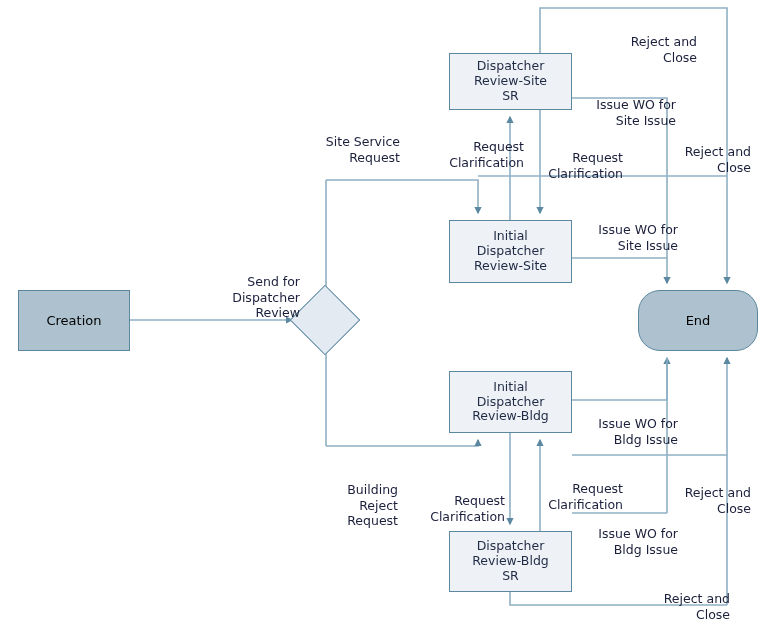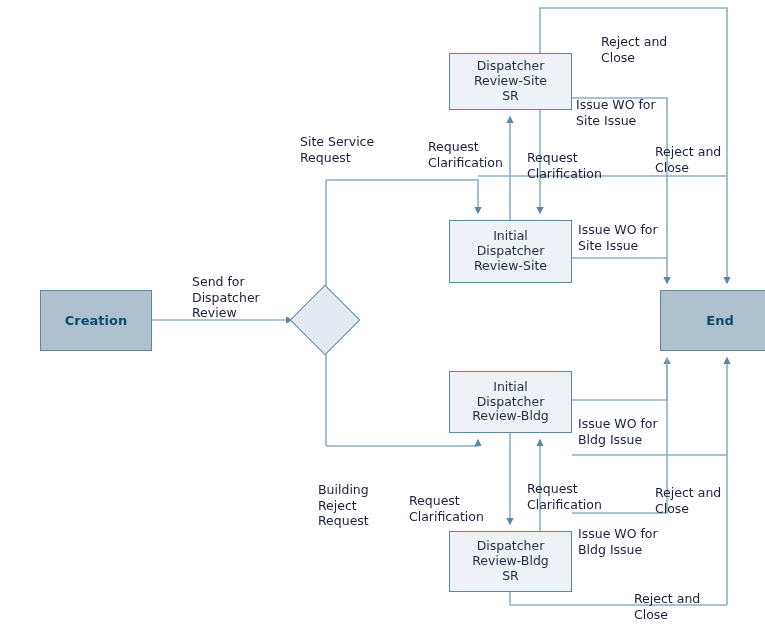--- a/index.html
+++ b/index.html
@@ -5,27 +5,27 @@
   html,body{margin:0;padding:0;background:#ffffff;}
   body{width:765px;height:630px;overflow:hidden;
        font-family:"DejaVu Sans","Liberation Sans",sans-serif;}
   #canvas{position:relative;width:765px;height:630px;}
   svg#wires{position:absolute;left:0;top:0;width:765px;height:630px;}
 
   .node{position:absolute;box-sizing:border-box;display:flex;
         align-items:center;justify-content:center;text-align:center;
         border:1px solid #5b87a0;line-height:1.18;}
   .node.light{background:#eef2f7;color:#1f2a44;font-size:12.5px;}
-  .node.solid{background:#adc2ce;color:#0c4a6e;font-size:13px;font-weight:bold;margin-left:22px;}
+  .node.solid{background:#adc2ce;color:#000000;font-size:13px;font-weight:normal;}
 
   .diamond{position:absolute;background:#e3eaf2;border:1px solid #5b87a0;
            transform:rotate(45deg);box-sizing:border-box;}
 
   .lbl{position:absolute;color:#1b1f3b;font-size:12.5px;line-height:1.25;
-       text-align:left;white-space:pre;}
+       text-align:right;white-space:pre;}
 </style>
 </head>
 <body>
 
 <div id="canvas">
 
   <svg id="wires" viewBox="0 0 765 630" xmlns="http://www.w3.org/2000/svg">
     <defs>
       <marker id="ah" markerWidth="10" markerHeight="10" refX="6.2" refY="4" orient="auto" markerUnits="userSpaceOnUse">
         <path d="M0,0.3 L7.4,4 L0,7.7 z" fill="#5b87a0"></path>
@@ -82,21 +82,21 @@
 Review-Site
 SR</span>
   </div>
 
   <div class="node light" style="left:449px;top:220px;width:123px;height:63px;">
     <span style="white-space:pre-line">Initial
 Dispatcher
 Review-Site</span>
   </div>
 
-  <div class="node solid" style="left:638px;top:290px;width:120px;height:61px;">
+  <div class="node solid" style="left:638px;top:290px;width:120px;height:61px;border-radius:22px;">
     <span>End</span>
   </div>
 
   <div class="node light" style="left:449px;top:371px;width:123px;height:62px;">
     <span style="white-space:pre-line">Initial
 Dispatcher
 Review-Bldg</span>
   </div>
 
   <div class="node light" style="left:449px;top:531px;width:123px;height:61px;">

